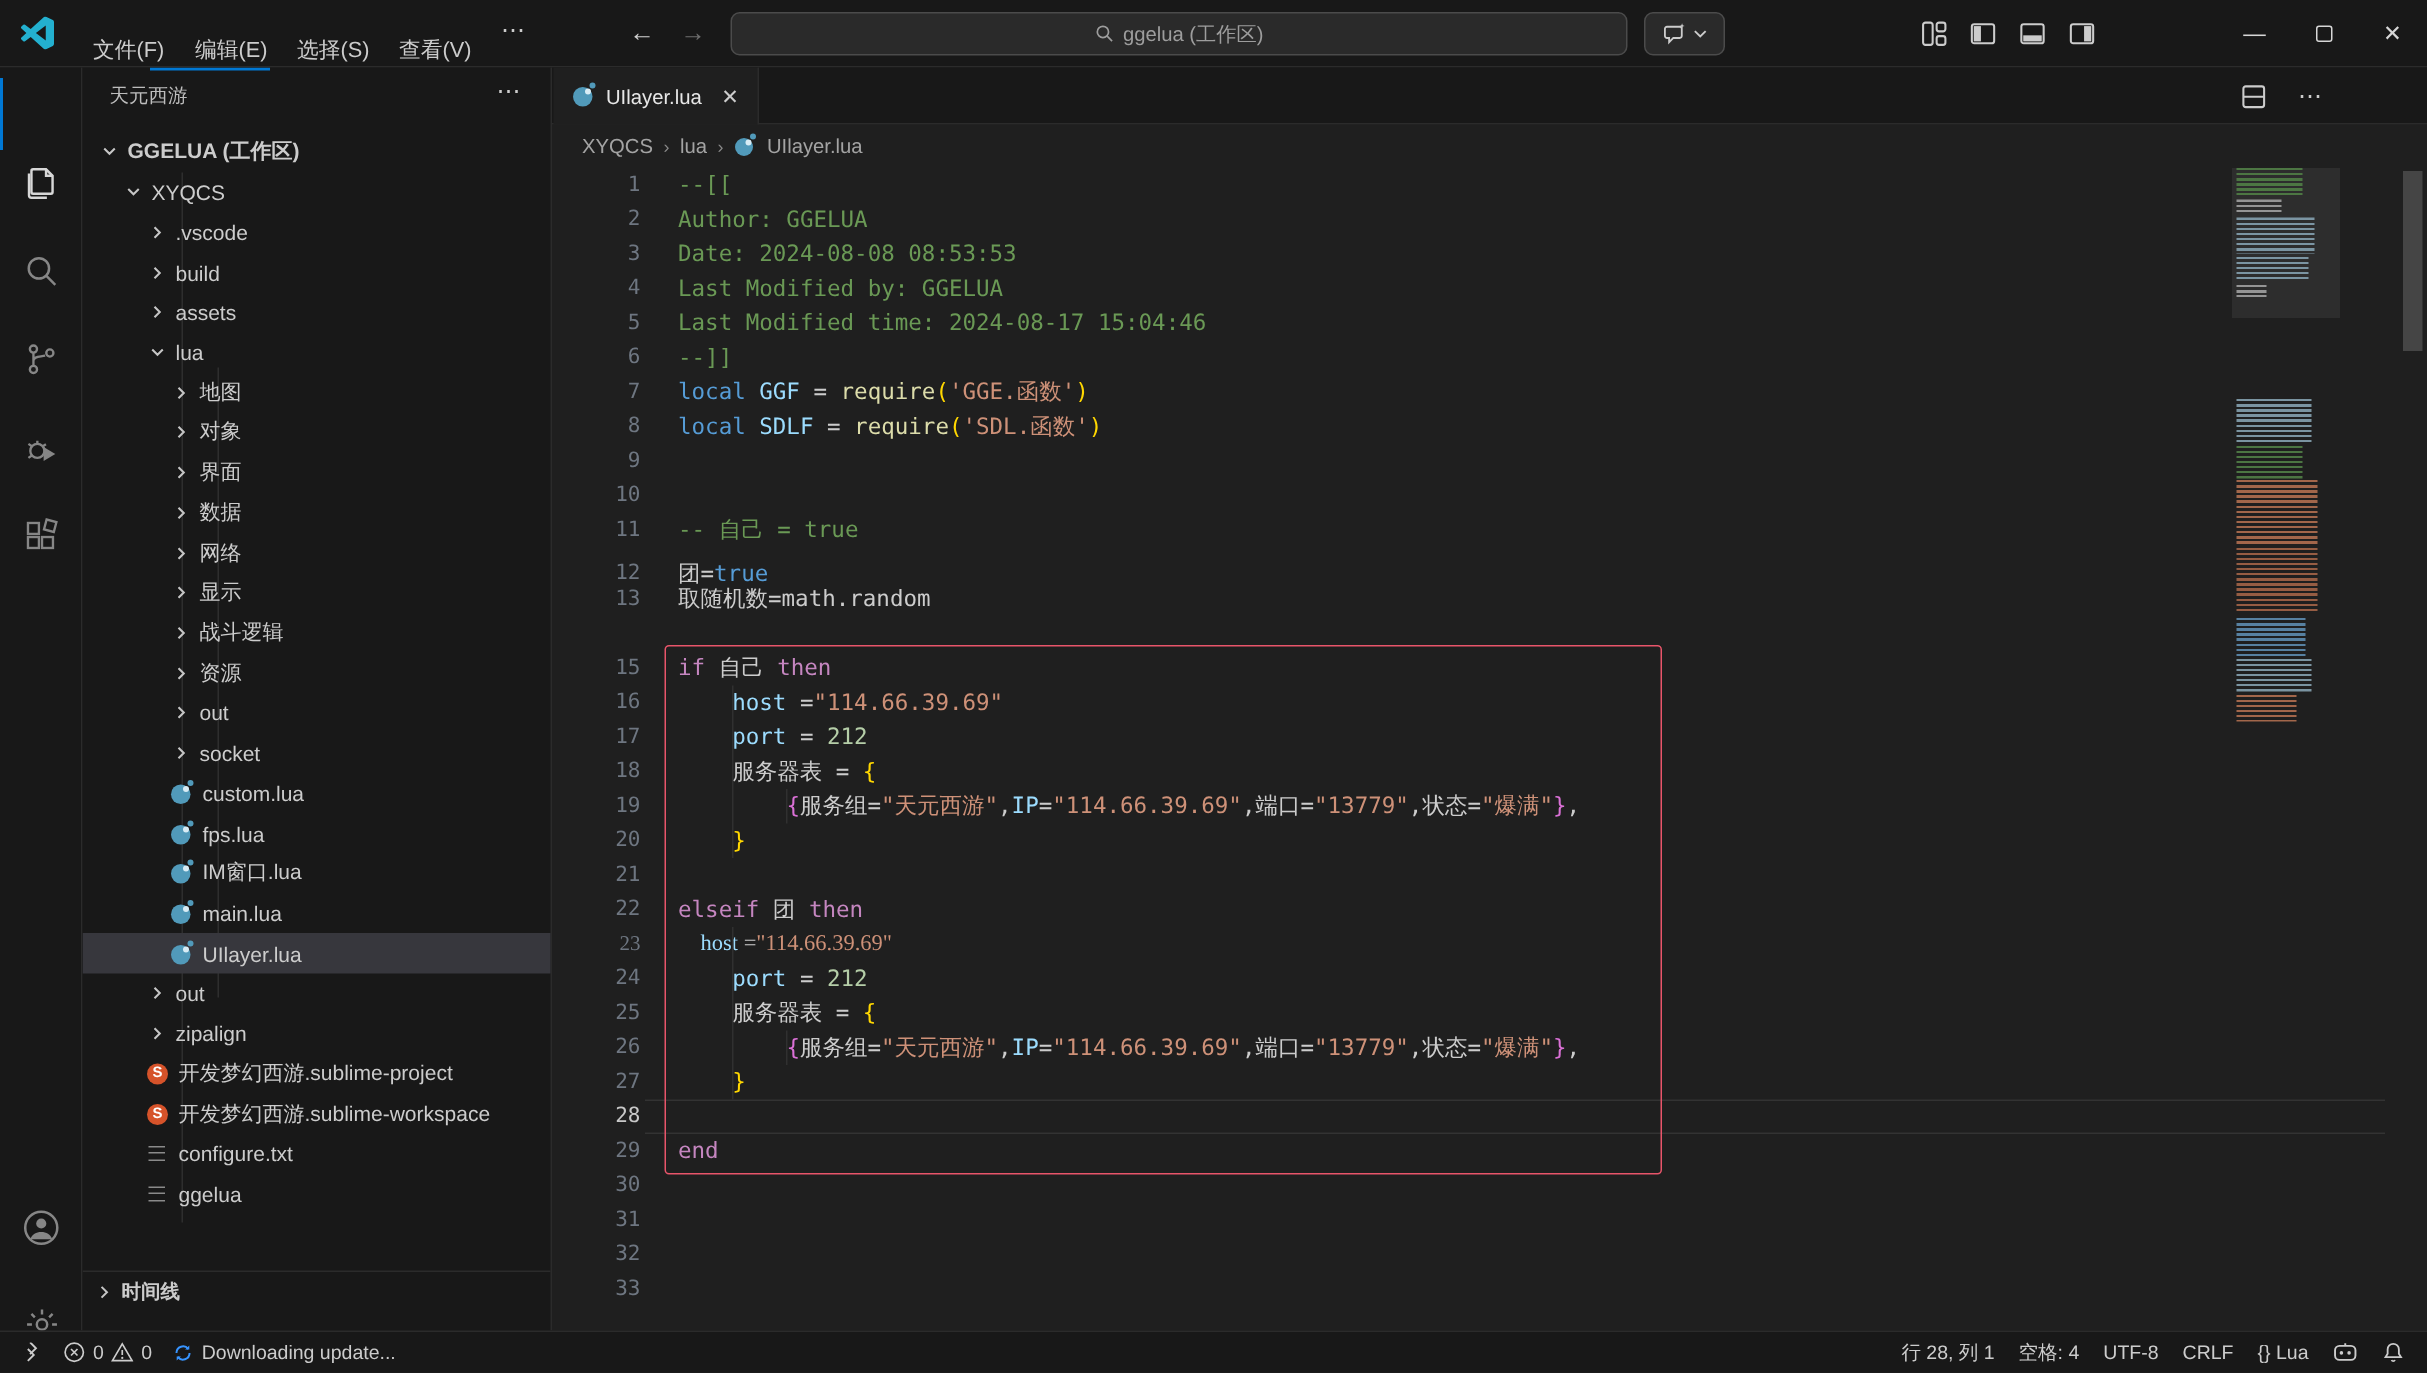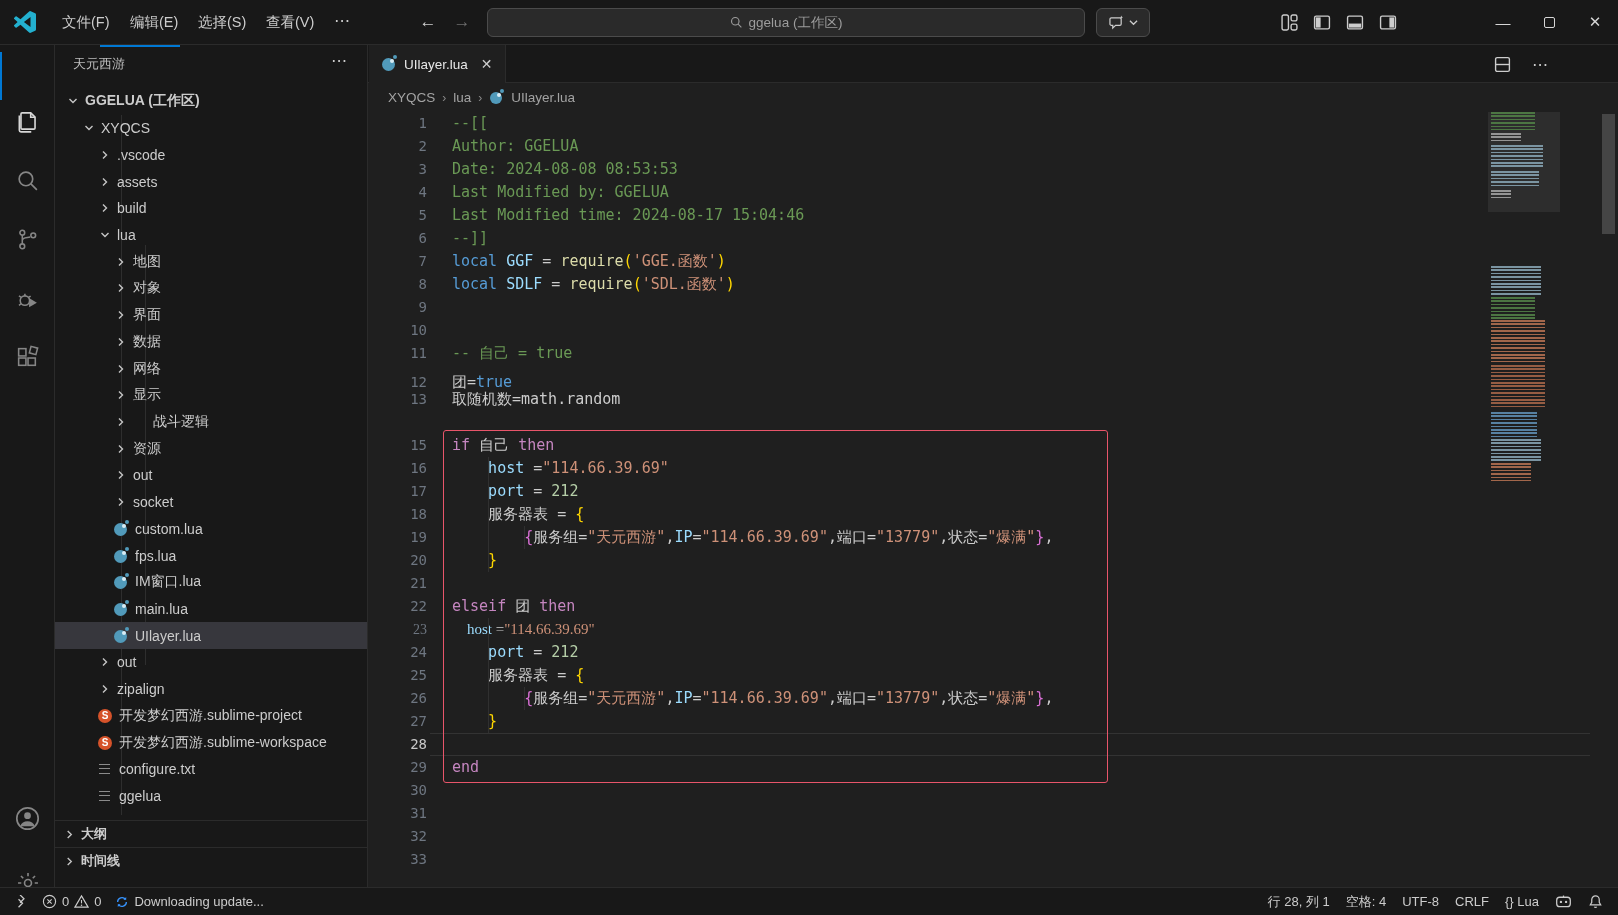--- a/index.html
+++ b/index.html
@@ -3,21 +3,21 @@
 <meta charset="utf-8">
 <style>
   * { margin:0; padding:0; box-sizing:border-box; }
   html,body { width:1618px; height:915px; overflow:hidden; background:#1f1f1f;
     font-family:"Liberation Sans","DejaVu Sans",sans-serif; color:#cccccc; }
 
   
   #titlebar { position:absolute; left:0; top:0; width:1618px; height:45px; background:#181818;
     border-bottom:1px solid #2b2b2b; }
   #vscode-logo { position:absolute; left:14px; top:11px; width:22px; height:22px; }
-  .menu-item { position:absolute; top:0; height:44px; line-height:44px; font-size:14.5px; color:#cccccc; padding:0 10px; }
+  .menu-item { position:absolute; top:12px; height:44px; line-height:44px; font-size:14.5px; color:#cccccc; padding:0 10px; }
   #menu-more { position:absolute; left:326px; top:0; height:44px; line-height:42px; font-size:16px; color:#cccccc; padding:0 8px; }
   .nav-arrow { position:absolute; top:8px; width:28px; height:28px; text-align:center; line-height:28px; font-size:17px; color:#cfcfcf; }
   #nav-forward { color:#6e6e6e; }
   #search-box { position:absolute; left:487px; top:8px; width:598px; height:29px; background:#2a2a2a;
     border:1px solid #4b4b4b; border-radius:6px; text-align:center; line-height:27px; font-size:13.5px; color:#9d9d9d; }
   #search-box .mag { display:inline-block; vertical-align:-2px; margin-right:6px; }
   #copilot-btn { position:absolute; left:1096px; top:8px; width:54px; height:29px; background:#2a2a2a;
     border:1px solid #4b4b4b; border-radius:6px; display:flex; align-items:center; justify-content:center; gap:5px; color:#cccccc; }
   .tb-icon { position:absolute; top:11px; width:24px; height:22px; display:flex; align-items:center; justify-content:center; color:#cccccc; }
   .win-ctl { position:absolute; top:0; width:46px; height:44px; display:flex; align-items:center; justify-content:center; color:#d6d6d6; font-size:15px; }
@@ -252,33 +252,33 @@
           </svg>
         </span>
         <span>.vscode</span>
       </div>
       <div class="tree-row" style="padding-left: 42px;">
         <span class="twisty">
           <svg width="10" height="10" viewBox="0 0 10 10">
             <polyline points="3,1.5 6.5,5 3,8.5" fill="none" stroke="#c5c5c5" stroke-width="1.4"></polyline>
           </svg>
         </span>
+        <span>build</span>
+      </div>
+      <div class="tree-row" style="padding-left: 42px;">
+        <span class="twisty">
+          <svg width="10" height="10" viewBox="0 0 10 10">
+            <polyline points="3,1.5 6.5,5 3,8.5" fill="none" stroke="#c5c5c5" stroke-width="1.4"></polyline>
+          </svg>
+        </span>
         <span>assets</span>
       </div>
       <div class="tree-row" style="padding-left: 42px;">
         <span class="twisty">
           <svg width="10" height="10" viewBox="0 0 10 10">
-            <polyline points="3,1.5 6.5,5 3,8.5" fill="none" stroke="#c5c5c5" stroke-width="1.4"></polyline>
-          </svg>
-        </span>
-        <span>build</span>
-      </div>
-      <div class="tree-row" style="padding-left: 42px;">
-        <span class="twisty">
-          <svg width="10" height="10" viewBox="0 0 10 10">
             <polyline points="1.5,3 5,6.5 8.5,3" fill="none" stroke="#c5c5c5" stroke-width="1.4"></polyline>
           </svg>
         </span>
         <span>lua</span>
       </div>
       <div class="tree-row" style="padding-left: 58px;">
         <span class="twisty">
           <svg width="10" height="10" viewBox="0 0 10 10">
             <polyline points="3,1.5 6.5,5 3,8.5" fill="none" stroke="#c5c5c5" stroke-width="1.4"></polyline>
           </svg>
@@ -318,21 +318,21 @@
         <span>网络</span>
       </div>
       <div class="tree-row" style="padding-left: 58px;">
         <span class="twisty">
           <svg width="10" height="10" viewBox="0 0 10 10">
             <polyline points="3,1.5 6.5,5 3,8.5" fill="none" stroke="#c5c5c5" stroke-width="1.4"></polyline>
           </svg>
         </span>
         <span>显示</span>
       </div>
-      <div class="tree-row" style="padding-left: 58px; gap: 20px;">
+      <div class="tree-row" style="padding-left: 58px;">
         <span class="twisty">
           <svg width="10" height="10" viewBox="0 0 10 10">
             <polyline points="3,1.5 6.5,5 3,8.5" fill="none" stroke="#c5c5c5" stroke-width="1.4"></polyline>
           </svg>
         </span>
         <span>战斗逻辑</span>
       </div>
       <div class="tree-row" style="padding-left: 58px;">
         <span class="twisty">
           <svg width="10" height="10" viewBox="0 0 10 10">
@@ -426,28 +426,20 @@
         </span>
         <span>configure.txt</span>
       </div>
       <div class="tree-row" style="padding-left: 42px;">
         <span class="ficon">
           <span class="txt-lines"></span>
         </span>
         <span>ggelua</span>
       </div>
     </div>
-  <div class="side-section" style="top:775px">
-    <span class="twisty">
-      <svg class="ico" width="9" height="9" viewBox="0 0 10 10">
-          <polyline points="3,1 7,5 3,9" fill="none" stroke="#c5c5c5" stroke-width="1.5"></polyline>
-        </svg>
-    </span>
-      <span>大纲</span>
-  </div>
   <div class="side-section" style="top:802px">
     <span class="twisty">
       <svg class="ico" width="9" height="9" viewBox="0 0 10 10">
           <polyline points="3,1 7,5 3,9" fill="none" stroke="#c5c5c5" stroke-width="1.5"></polyline>
         </svg>
     </span>
       <span>时间线</span>
   </div>
 </div>
 

